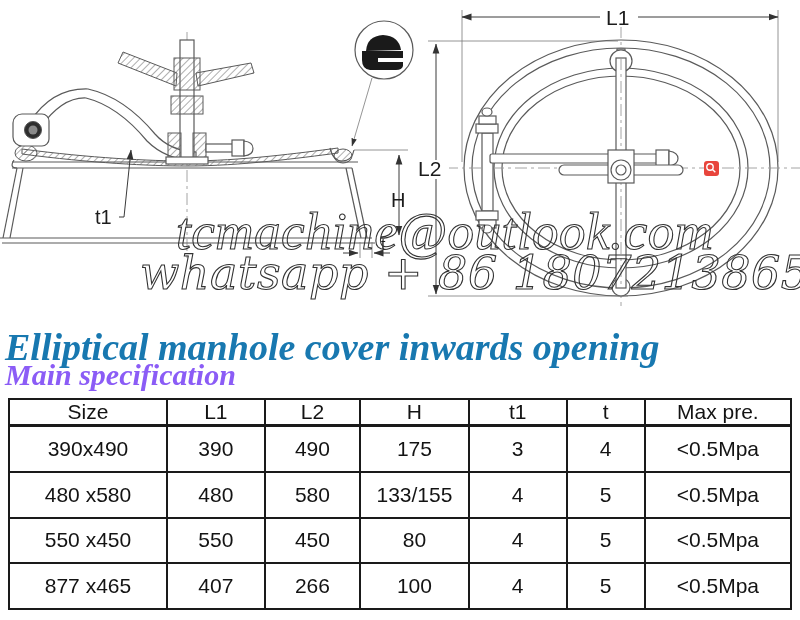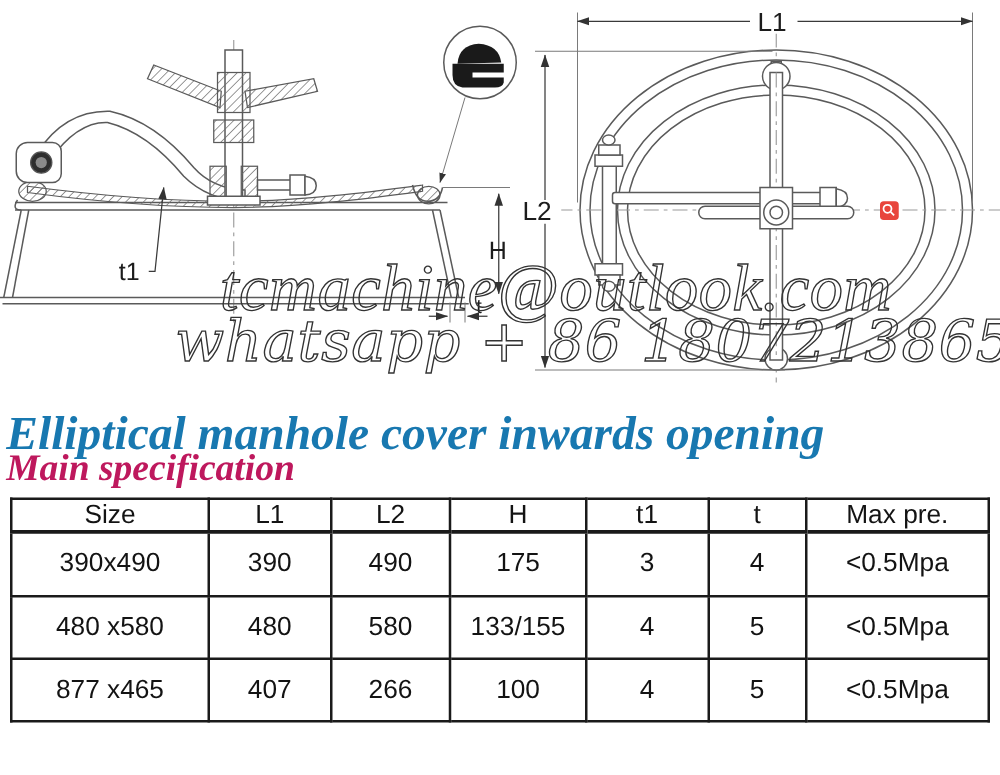--- a/index.html
+++ b/index.html
@@ -14,21 +14,21 @@
   .dim{stroke:#3a3a3a;stroke-width:1;fill:none;}
   .wm{position:absolute;font-family:"DejaVu Serif","Liberation Serif",serif;font-style:italic;
       color:transparent;-webkit-text-stroke:1.1px #333;white-space:nowrap;z-index:5;}
   #wm1{left:176px;top:201px;font-size:53px;letter-spacing:0.5px;font-family:Liberation Serif, serif;}
   #wm2{left:140px;top:246px;font-size:46px;letter-spacing:0.5px;}
   .hd{position:absolute;left:5px;font-family:"Liberation Serif","DejaVu Serif",serif;
       font-style:italic;white-space:nowrap;z-index:6;}
   #title-cn{top:290px;font-size:29px;font-weight:600;}
   #title-en{top:325px;font-size:38px;font-weight:700;}
   #subtitle{top:358px;font-size:30px;font-weight:700;}
-  table.spec{position:absolute;left:8px;top:398px;width:784px;height:180px;z-index:6;
+  table.spec{position:absolute;left:8px;top:398px;width:784px;height:212px;z-index:6;
       border-collapse:collapse;table-layout:fixed;background:#fff;
       font-size:21px;color:#131313;}
   table.spec th,table.spec td{border:2px solid #1a1a1a;text-align:center;vertical-align:middle;
       font-weight:400;padding:0;overflow:hidden;}
   table.spec thead th{border-bottom:3px solid #1a1a1a;}
   table.spec{border:2px solid #1a1a1a;}
 </style>
 </head>
 <body>
 
@@ -166,21 +166,21 @@
         <circle cx="710" cy="167" r="3.2" fill="none" stroke="#fff" stroke-width="1.4"></circle>
         <path d="M712.5,169.5 L715.3,172.3" stroke="#fff" stroke-width="1.4"></path>
       </g>
     </g>
   </svg>
 
   <div class="wm" id="wm1">tcmachine@outlook.com</div>
   <div class="wm" id="wm2">whatsapp + 86 18072138651</div>
 
   <div class="hd" id="title-en" style="color: rgb(24, 120, 176);">Elliptical manhole cover inwards opening</div>
-  <div class="hd" id="subtitle" style="color: #be185d; font-style: italic;">Main specification</div>
+  <div class="hd" id="subtitle" style="color: #8b5cf6; font-style: italic;">Main specification</div>
 
   <table class="spec">
     <colgroup>
       <col style="width:20.2%">
         <col style="width:12.5%">
         <col style="width:12.2%">
       <col style="width:13.9%">
         <col style="width:12.5%">
         <col style="width:10%">
         <col style="width:18.7%">
@@ -209,20 +209,29 @@
       <tr>
         <td>480 x580</td>
         <td>480</td>
         <td>580</td>
         <td>133/155</td>
         <td>4</td>
         <td>5</td>
         <td>&lt;0.5Mpa</td>
       </tr>
       <tr>
+        <td>550 x450</td>
+        <td>550</td>
+        <td>450</td>
+        <td>80</td>
+        <td>4</td>
+        <td>5</td>
+        <td>&lt;0.5Mpa</td>
+      </tr>
+      <tr>
         <td>877 x465</td>
         <td>407</td>
         <td>266</td>
         <td>100</td>
         <td>4</td>
         <td>5</td>
         <td>&lt;0.5Mpa</td>
       </tr>
     </tbody>
   </table>

